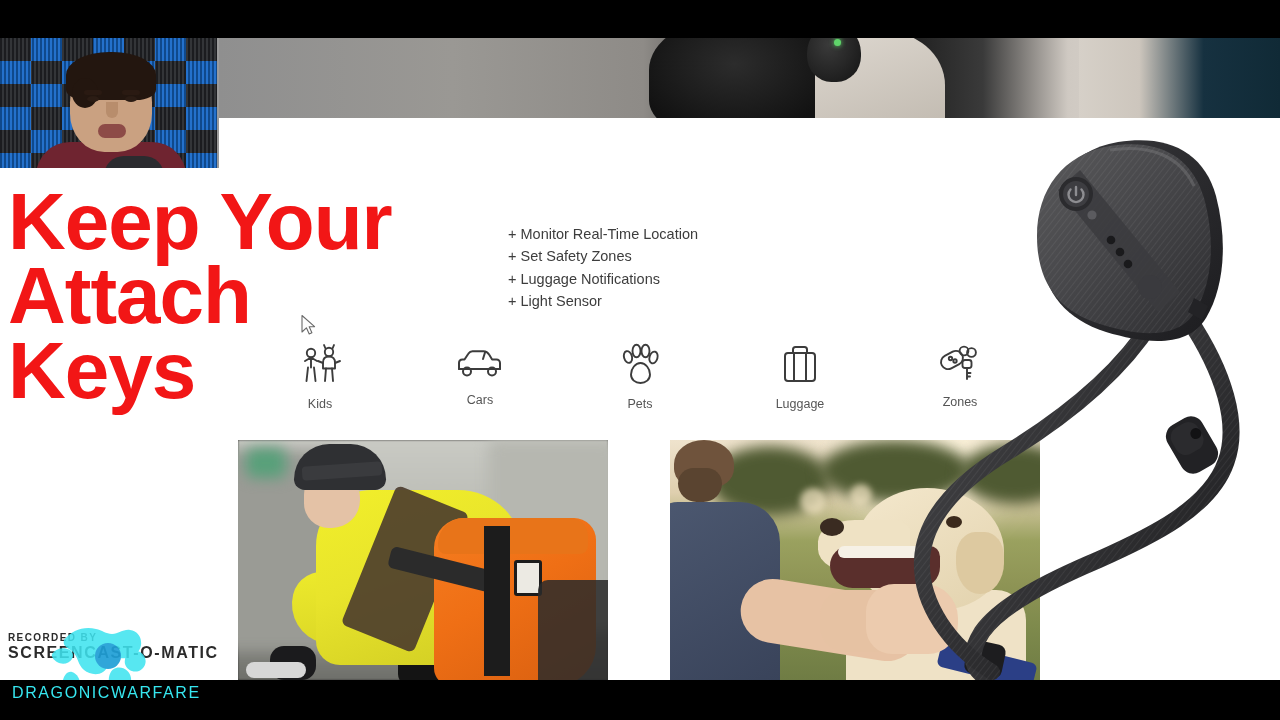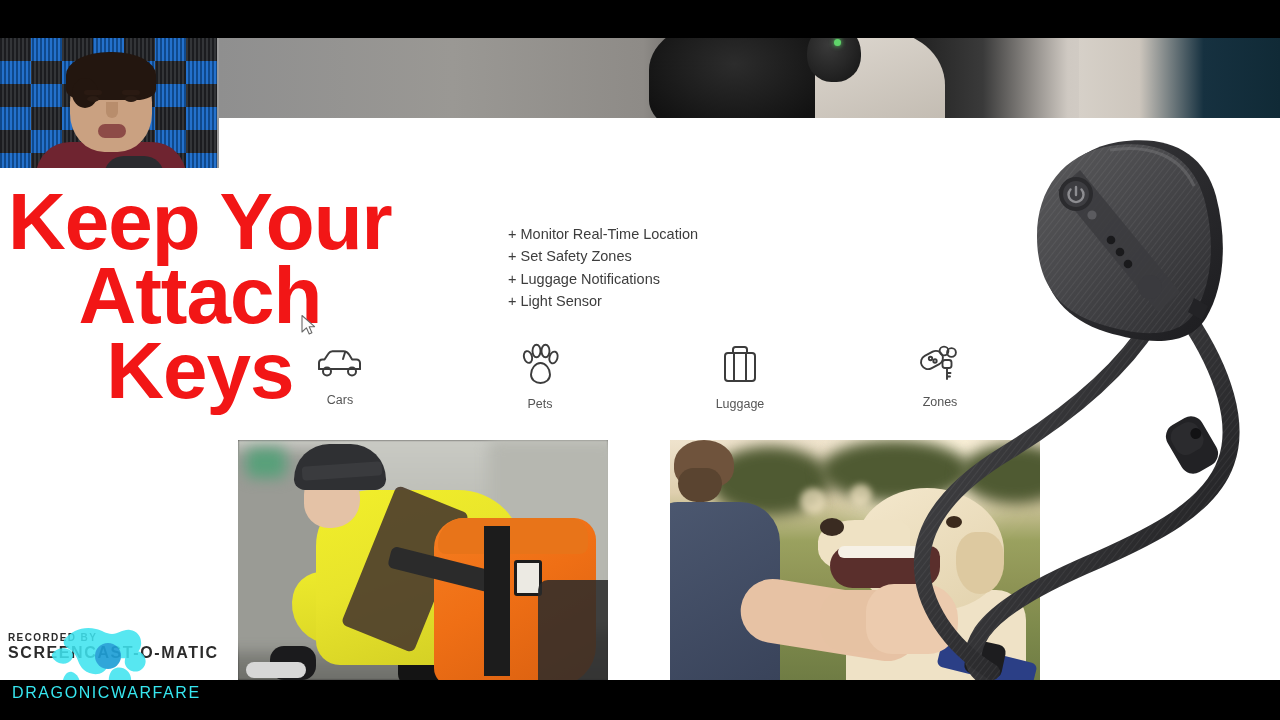--- a/index.html
+++ b/index.html
@@ -87,21 +87,21 @@
   .dg-teeth{position:absolute;left:168px;top:106px;width:90px;height:12px;background:#f6f1e6;border-radius:6px;}
   .dg-collar{position:absolute;left:268px;top:212px;width:98px;height:26px;background:#2b3f86;border-radius:6px;transform:rotate(14deg);}
   .dg-tracker{position:absolute;left:296px;top:202px;width:38px;height:34px;background:#1d1d1f;border-radius:8px;transform:rotate(12deg);}
 
   
   .device-layer{position:absolute;left:0;top:0;width:1280px;height:682px;pointer-events:none;z-index:30;}
 
   
   .headline{position:absolute;left:8px;top:185px;z-index:45;color:#f21616;
             font-family:"Liberation Sans",sans-serif;font-weight:bold;line-height:0.93;
-            font-size:80px;letter-spacing:-1px;text-align:center;}
+            font-size:80px;letter-spacing:-1px;}
   .headline div{display:block;}
 
   
   .cam{position:absolute;left:0;top:38px;width:219px;height:130px;z-index:50;overflow:hidden;background:#1c1c1c;}
   .cam-foam{position:absolute;inset:0;
       background:
         repeating-linear-gradient(90deg, rgba(0,0,0,.30) 0 2px, rgba(255,255,255,.06) 2px 4px),
         conic-gradient(from 0deg at 50% 50%, #1668c9 0 25%, #26282c 0 50%, #1668c9 0 75%, #26282c 0 100%);
       background-size:4px 100%, 62px 46px;}
   .cam-head{position:absolute;left:70px;top:22px;width:82px;height:92px;border-radius:46% 46% 42% 42%;background:#caa181;}
@@ -145,20 +145,35 @@
 
     <div class="bullets">
       <div>+ Monitor Real-Time Location</div>
       <div>+ Set Safety Zones</div>
       <div>+ Luggage Notifications</div>
       <div>+ Light Sensor</div>
     </div>
 
     <div class="icon-row">
 
+      <div class="icon-cell">
+        <span>
+          <svg width="46" height="44" viewBox="0 0 46 44" fill="none" stroke="#3c3c3c" stroke-width="1.9" stroke-linecap="round" stroke-linejoin="round">
+            <circle cx="14" cy="10" r="4.2"></circle>
+              <circle cx="32" cy="9" r="4.2"></circle>
+            <path d="M14 14.5v10M8 18l6-3.5 6 3.5"></path>
+            <path d="M11 24.5 9.5 38M17 24.5 18.5 38"></path>
+            <path d="M32 13.5c-4 0-6 2.5-6 6v6h12v-6c0-3.5-2-6-6-6z"></path>
+            <path d="M26 20l-5-2M38 20l5-2"></path>
+            <path d="M29 25.5 28 38M35 25.5 36 38"></path>
+            <path d="M28.5 5.5 27 2M35.5 5.5 37 2"></path>
+          </svg>
+        </span>
+        <span class="icon-label">Kids</span>
+      </div>
 
       <div class="icon-cell">
         <span>
           <svg width="52" height="40" viewBox="0 0 52 40" fill="none" stroke="#3c3c3c" stroke-width="2" stroke-linecap="round" stroke-linejoin="round">
             <path d="M5 26v-6c0-2 1.5-3.5 3.5-3.5h2l4-6c1-1.6 2.3-2.3 4-2.3h11c2.6 0 4.4 1.3 5.6 3.4l3 4.9h4.4c2 0 3.5 1.6 3.5 3.5v6"></path>
             <path d="M5 26h41"></path>
             <circle cx="13" cy="28.5" r="4"></circle>
               <circle cx="38" cy="28.5" r="4"></circle>
             <path d="M31 9.5 29 16"></path>
           </svg>

